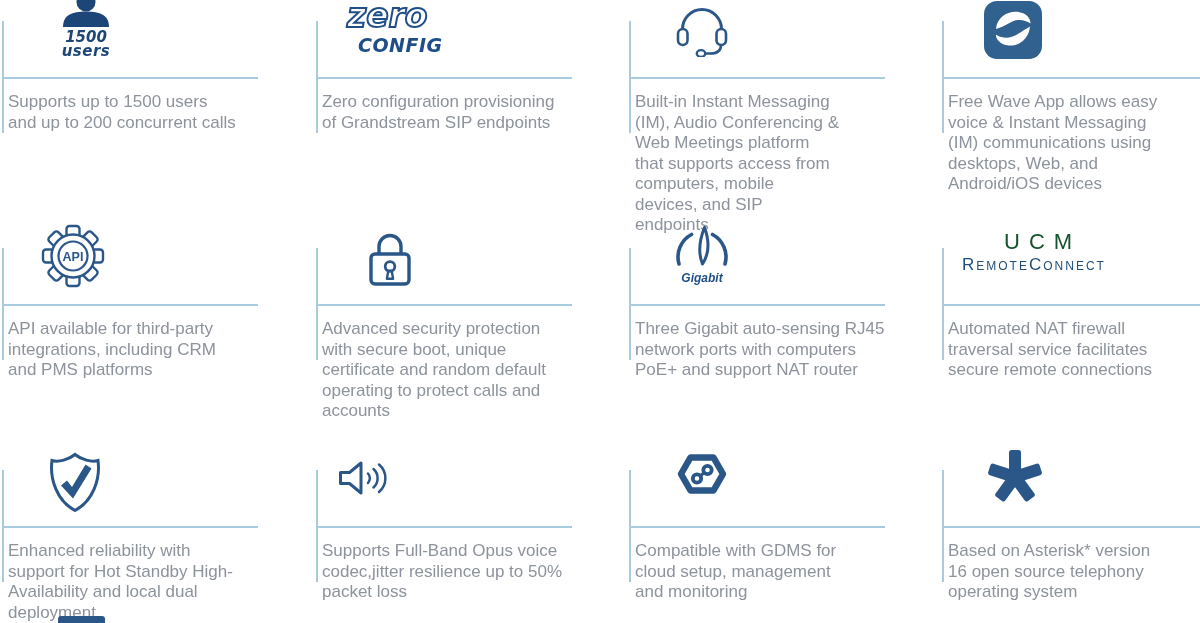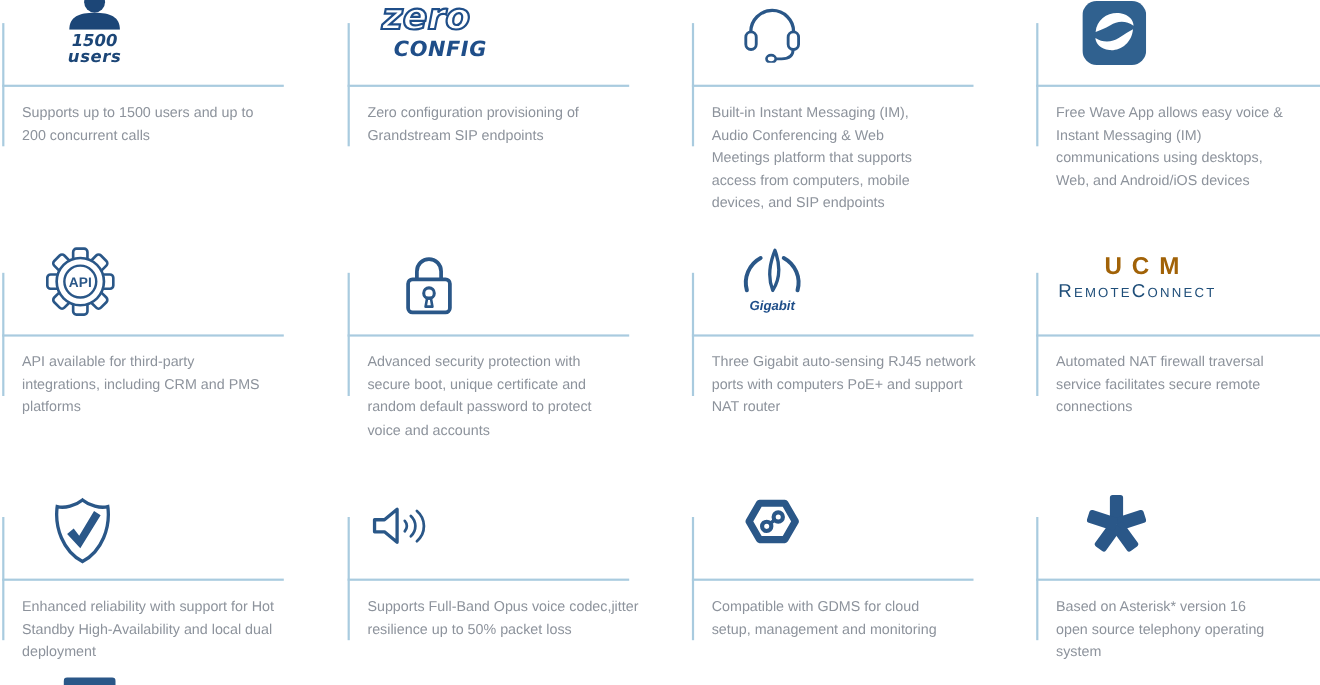--- a/index.html
+++ b/index.html
@@ -8,22 +8,22 @@
   .cell{position:absolute;width:313px;}
   .r1{top:0;height:212px;--dy:77px;}
   .r2{top:212px;height:222px;--dy:92px;}
   .r3{top:434px;height:189px;--dy:92px;}
   .colA{left:2px;}.colB{left:316px;}.colC{left:629px;}.colD{left:942px;width:258px;}
   .vline{position:absolute;left:0;top:calc(var(--dy) - 56px);width:2px;height:112px;background:#A9CBDF;}
   .hline{position:absolute;left:0;top:var(--dy);height:2px;width:256px;background:#A9CBDF;}
   .colD .hline{width:258px;}
   .icon-zone{position:absolute;left:var(--il,42px);top:0;height:calc(var(--dy) - var(--ig,14px));
              display:flex;align-items:flex-end;color:#2A5788;}
-  .desc{position:absolute;left:18px;top:calc(var(--dy) + 15px);margin:0;
-        font-size:13px;line-height:20.5px;color:#8D939C;max-width:var(--tw,252px);}
+  .desc{position:absolute;left:6px;top:calc(var(--dy) + 15px);margin:0;
+        font-size:17px;line-height:20.5px;color:#8D939C;max-width:var(--tw,252px);}
   .c1{--il:58px;--ig:18px;--tw:228px;}
   .c2{--il:28px;--ig:22px;--tw:240px;}
   .c3{--il:45px;--ig:20px;--tw:205px;}
   .c4{--il:42px;--ig:18px;--tw:215px;}
   .c5{--il:38px;--ig:15px;--tw:220px;}
   .c6{--il:50px;--ig:16px;--tw:235px;}
   .c7{--il:42px;--ig:17px;--tw:252px;}
   .c8{--il:20px;--ig:28px;--tw:230px;}
   .c9{--il:44px;--ig:13px;--tw:235px;}
   .c10{--il:20px;--ig:28px;--tw:252px;}
@@ -31,22 +31,22 @@
   .c12{--il:46px;--ig:22px;--tw:205px;}
   .stack{display:flex;flex-direction:column;align-items:center;}
   .users-label{font-family:"DejaVu Sans",sans-serif;font-style:italic;font-weight:bold;
                color:#1C4677;font-size:15px;line-height:13px;margin-top:4px;text-align:center;}
   .users-label2{font-family:"DejaVu Sans",sans-serif;font-style:italic;font-weight:bold;
                 color:#1C4677;font-size:15px;line-height:15px;letter-spacing:.5px;}
   .config-label{font-family:"DejaVu Sans",sans-serif;font-style:italic;font-weight:bold;
                 color:#1F4E89;font-size:19px;line-height:19px;margin:-4px 0 0 14px;letter-spacing:.5px;}
   .gigabit-label{font-family:Liberation Sans, sans-serif;font-style:italic;font-weight:bold;
                  color:#1F4E89;font-size:12px;line-height:18px;margin-top:3px;text-align:center;width:62px;}
-  .ucm-top{display:block;color:#a16207;font-size:22px;line-height:24px;letter-spacing:9px;
-           font-weight:700;margin-left:42px;}
+  .ucm-top{display:block;color:#14532d;font-size:22px;line-height:24px;letter-spacing:9px;
+           font-weight:400;margin-left:42px;}
   .ucm-bottom{display:block;color:#1F4E79;font-size:17px;line-height:22px;letter-spacing:2px;
               font-weight:400;font-variant:small-caps;}
   .fragment{position:absolute;left:58px;top:616px;width:47px;height:7px;background:#2A5788;
             border-radius:3px 3px 0 0;}
 </style>
 </head>
 <body>
 
 <div class="stage">
 
@@ -135,21 +135,21 @@
     <div class="vline"></div>
     <div class="hline"></div>
     <div class="icon-zone">
       <svg width="48" height="61" viewBox="0 0 48 61" fill="none" stroke="currentColor">
         <path d="M13,27 v-7.5 a11,11 0 0 1 22,0 V27" stroke-width="3.4"></path>
         <rect x="5" y="27" width="38" height="30" rx="4" stroke-width="3.4" fill="#fff"></rect>
         <circle cx="24" cy="39.5" r="4.8" stroke-width="2.8"></circle>
         <path d="M22.3,43.8 h3.4 l1.4,8 h-6.2 z" stroke-width="2.4" stroke-linejoin="round"></path>
       </svg>
     </div>
-    <p class="desc">Advanced security protection with secure boot, unique certificate and random default password to protect voice and accounts</p>
+    <p class="desc">Advanced security protection with secure boot, unique certificate and random default operating to protect calls and accounts</p>
   </div>
 
   <div class="cell r2 colC c7">
     <div class="vline"></div>
     <div class="hline"></div>
     <div class="icon-zone">
       <div class="stack">
         <svg width="62" height="42" viewBox="0 0 62 42" fill="none" stroke="currentColor" stroke-linecap="round">
           <path d="M8,40 A25.5,25.5 0 0 1 20.5,10.5" stroke-width="3.6"></path>
           <path d="M54,40 A25.5,25.5 0 0 0 41.5,10.5" stroke-width="3.6"></path>

